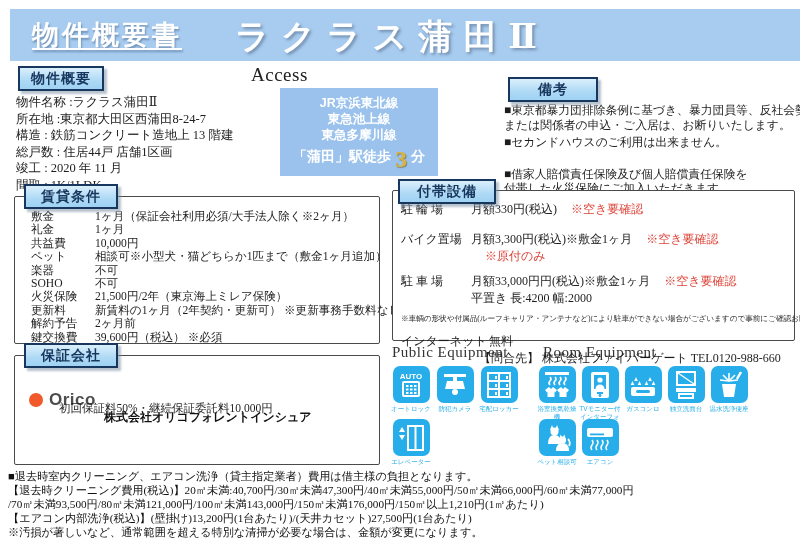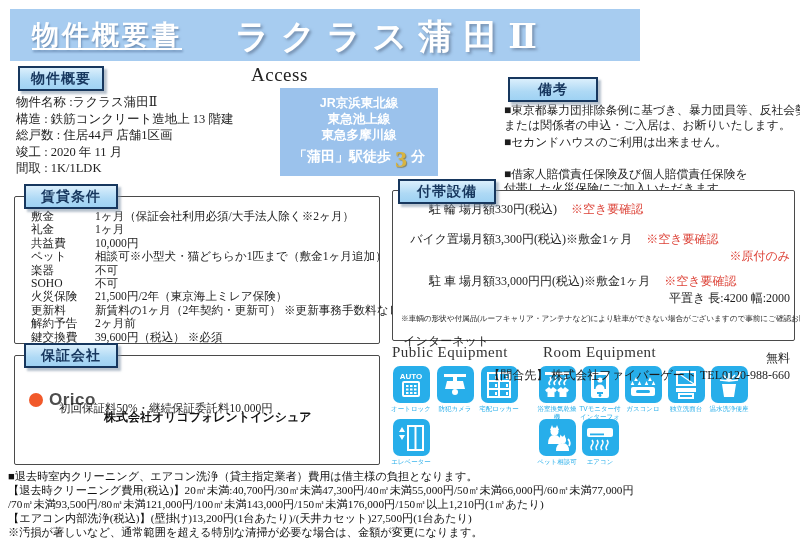--- a/index.html
+++ b/index.html
@@ -3,21 +3,21 @@
 <meta charset="utf-8">
 <style>
   * { margin:0; padding:0; box-sizing:border-box; }
   html,body { background:#fff; }
   #page {
     position:relative; width:800px; height:554px; margin:0 auto;
     background:#fff; overflow:hidden;
     font-family:"Liberation Serif","DejaVu Serif",serif; color:#222;
   }
   
-  .banner { position:absolute; left:10px; top:9px; width:630px; height:52px; background:#a7ccf0; }
+  .banner { position:absolute; left:10px; top:9px; width:790px; height:52px; background:#a7ccf0; }
   .doc-label {
     position:absolute; left:22px; top:8px;
     font-family:"Liberation Sans","DejaVu Sans",sans-serif;
     font-size:27px; font-weight:bold; color:#fff; letter-spacing:3px;
     text-decoration:underline; text-underline-offset:4px;
     text-shadow:1px 2px 2px rgba(70,100,140,.55);
   }
   .prop-title {
     position:absolute; left:225px; top:5px;
     font-size:34px; font-weight:bold; color:#fff; letter-spacing:11px;
@@ -62,21 +62,21 @@
   
   .fac-body { position:absolute; left:8px; top:10px; right:4px; font-size:12px; color:#1d1d1d; }
   .frow { display:flex; margin-top:0; }
   .flabel { width:70px; flex:none; }
   .fval { white-space:nowrap; }
   .red { color:#dd4338; margin-left:14px; }
   .fline2 { margin-left:70px; white-space:nowrap; }
   .fline2.redonly { color:#dd4338; margin-left:84px; }
   .gap-s { height:13px; } .gap-m { height:8px; }
   .car-note { font-size:7.7px; color:#2a2a2a; margin-top:7px; white-space:nowrap; letter-spacing:-.1px; }
-  .inet-row { display:flex; margin-top:9px;flex-direction:column; }
+  .inet-row { display:flex; margin-top:9px; }
   .inet-label { width:88px; flex:none; }
   .inet-contact { margin-left:78px; white-space:nowrap; }
   
   .orico-row { position:absolute; left:14px; top:17px; display:flex; align-items:center; }
   .orico-dot { width:14px; height:14px; border-radius:50%; background:#f1592a; margin-right:6px; }
   .orico-word { font-family:"Liberation Sans","DejaVu Sans",sans-serif; font-size:17px; font-weight:bold; color:#4d4d4d; letter-spacing:.5px; }
   .orico-company { font-family:"Liberation Sans","DejaVu Sans",sans-serif; font-size:12px; font-weight:bold; color:#111; margin-left:8px;margin-top:36px; }
   .guarantor-detail { position:absolute; left:44px; top:45px; font-size:11.5px; color:#1d1d1d; }
   
   .eq-title { position:absolute; font-size:15px; color:#333; letter-spacing:.5px; }
@@ -94,20 +94,21 @@
 <div id="page">
 
   <div class="banner">
     <span class="doc-label">物件概要書</span>
     <span class="prop-title">ラクラス蒲田Ⅱ</span>
   </div>
 
   <div class="tab" style="left:18px; top:66px; width:86px;">物件概要</div>
   <div class="ov-lines">
     <div>物件名称 :ラクラス蒲田Ⅱ</div>
+    <div>所在地 :東京都大田区西蒲田8-24-7</div>
     <div>構造 : 鉄筋コンクリート造地上 13 階建</div>
     <div>総戸数 : 住居44戸  店舗1区画</div>
     <div>竣工 : 2020 年 11 月</div>
     <div>間取 :  1K/1LDK</div>
   </div>
 
   <div class="access-title">Access</div>
   <div class="access-box">
     <div>JR京浜東北線</div>
     <div>東急池上線</div>
@@ -167,21 +168,21 @@
           <span class="rval">2ヶ月前</span>
         </div>
       <div class="rrow">
           <span class="rlabel">鍵交換費</span>
           <span class="rval">39,600円（税込） ※必須</span>
         </div>
     </div>
   </div>
   <div class="tab" style="left:24px; top:184px; width:94px;">賃貸条件</div>
 
-  <div class="obox" style="left:392px; top:190px; width:403px; height:151px;text-align:right;">
+  <div class="obox" style="left:392px; top:190px; width:403px; height:151px;">
     <div class="fac-body">
       <div class="frow">
         <span class="flabel">駐 輪 場</span>
         <span class="fval">月額330円(税込)</span>
         <span class="red">※空き要確認</span>
       </div>
       <div class="gap-s"></div>
       <div class="frow">
         <span class="flabel">バイク置場</span>
         <span class="fval">月額3,300円(税込)※敷金1ヶ月</span>

